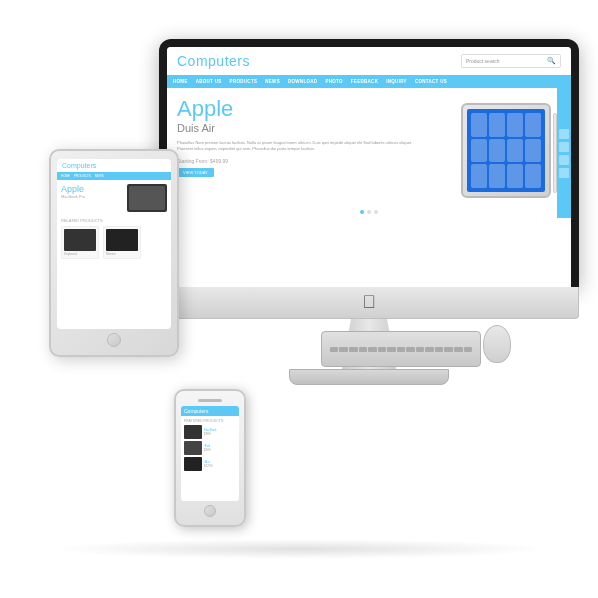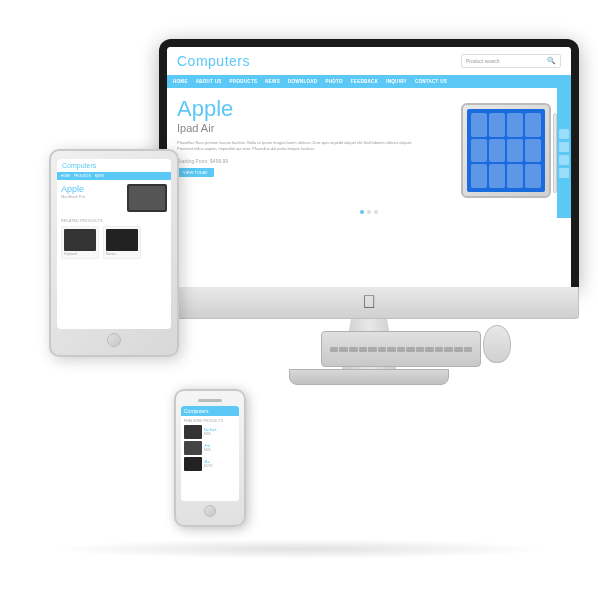--- a/index.html
+++ b/index.html
@@ -594,21 +594,21 @@
             <span class="web-nav-item">DOWNLOAD</span>
             <span class="web-nav-item">PHOTO</span>
             <span class="web-nav-item">FEEDBACK</span>
             <span class="web-nav-item">INQUIRY</span>
             <span class="web-nav-item">CONTACT US</span>
           </div>
 
           <div class="web-hero">
             <div class="web-hero-text">
               <div class="web-hero-brand">Apple</div>
-              <div class="web-hero-product">Ipad Air</div>
+              <div class="web-hero-product">Duis Air</div>
               <div class="web-hero-desc">Phasellus Nam pretium lacinia facilisis. Nulla at ipsum feugiat lorem ultrices. Duis quis impedit aliquet elit Sed lobortis ultrices aliquet. Praesent tellus sapien, imperdiet qui sem. Phasellus dui porta tempor facilisis.</div>
               <div class="web-hero-price">
                 <span>Starting From:</span>
                 <span>$499.99</span>
               </div>
               <div class="web-hero-btn">VIEW TODAY</div>
             </div>
 
             <div class="web-hero-img">
               <div class="ipad-hero">

